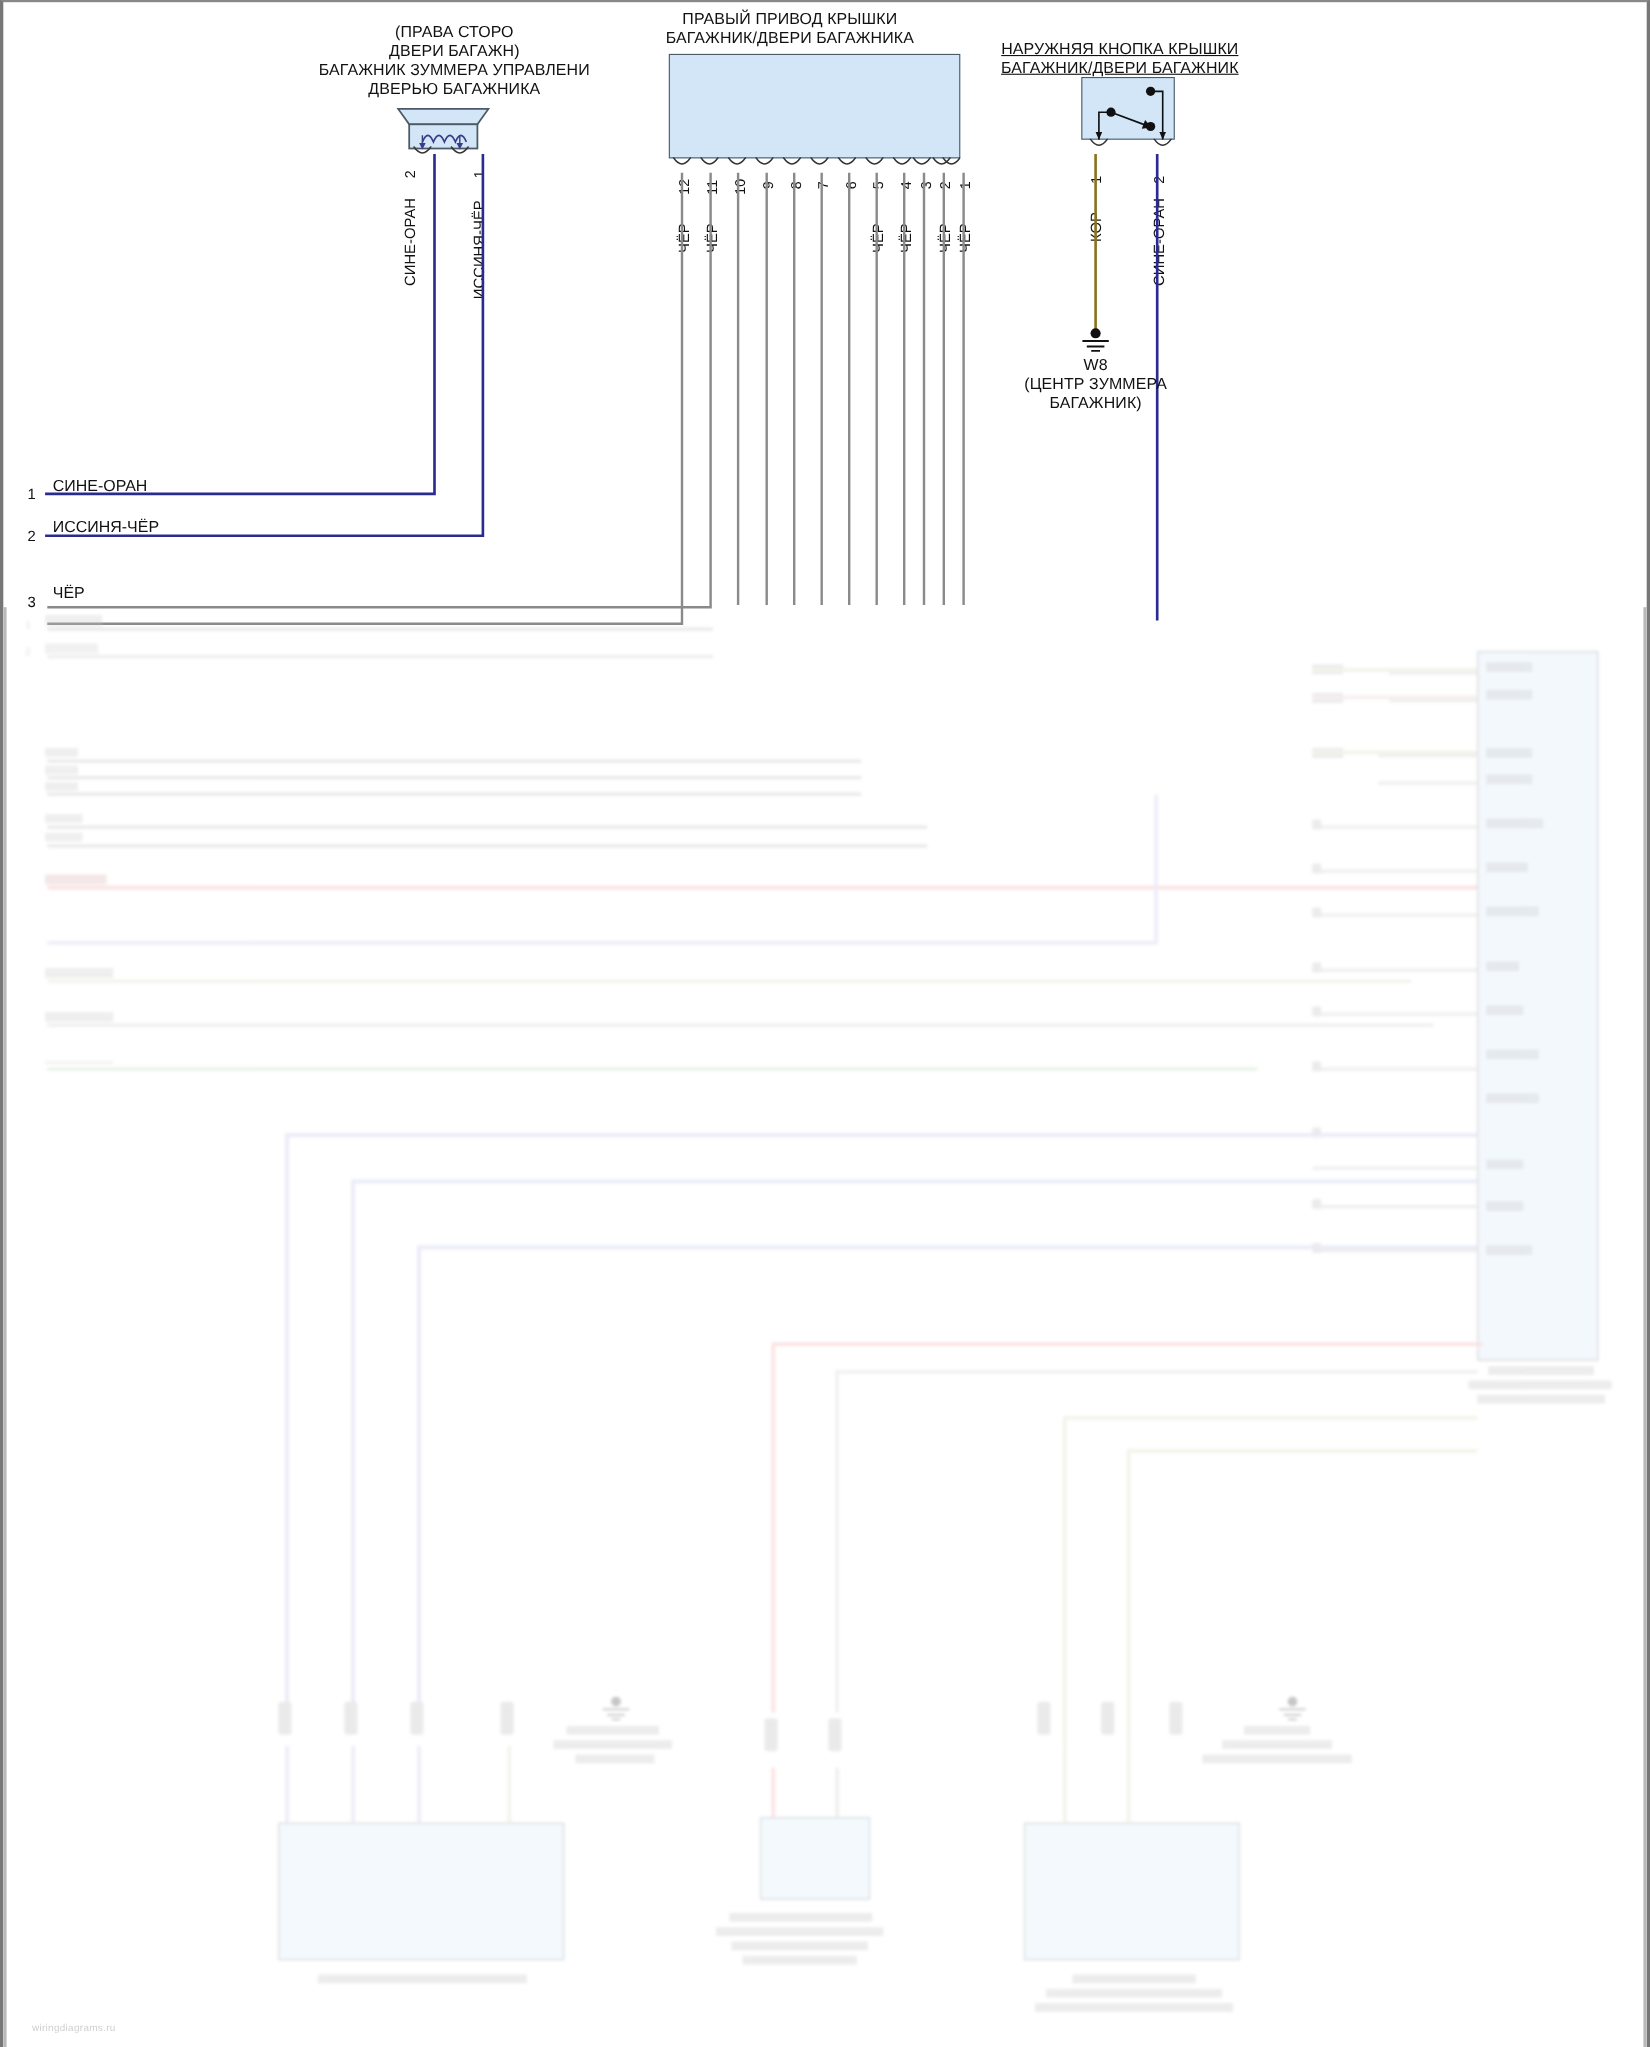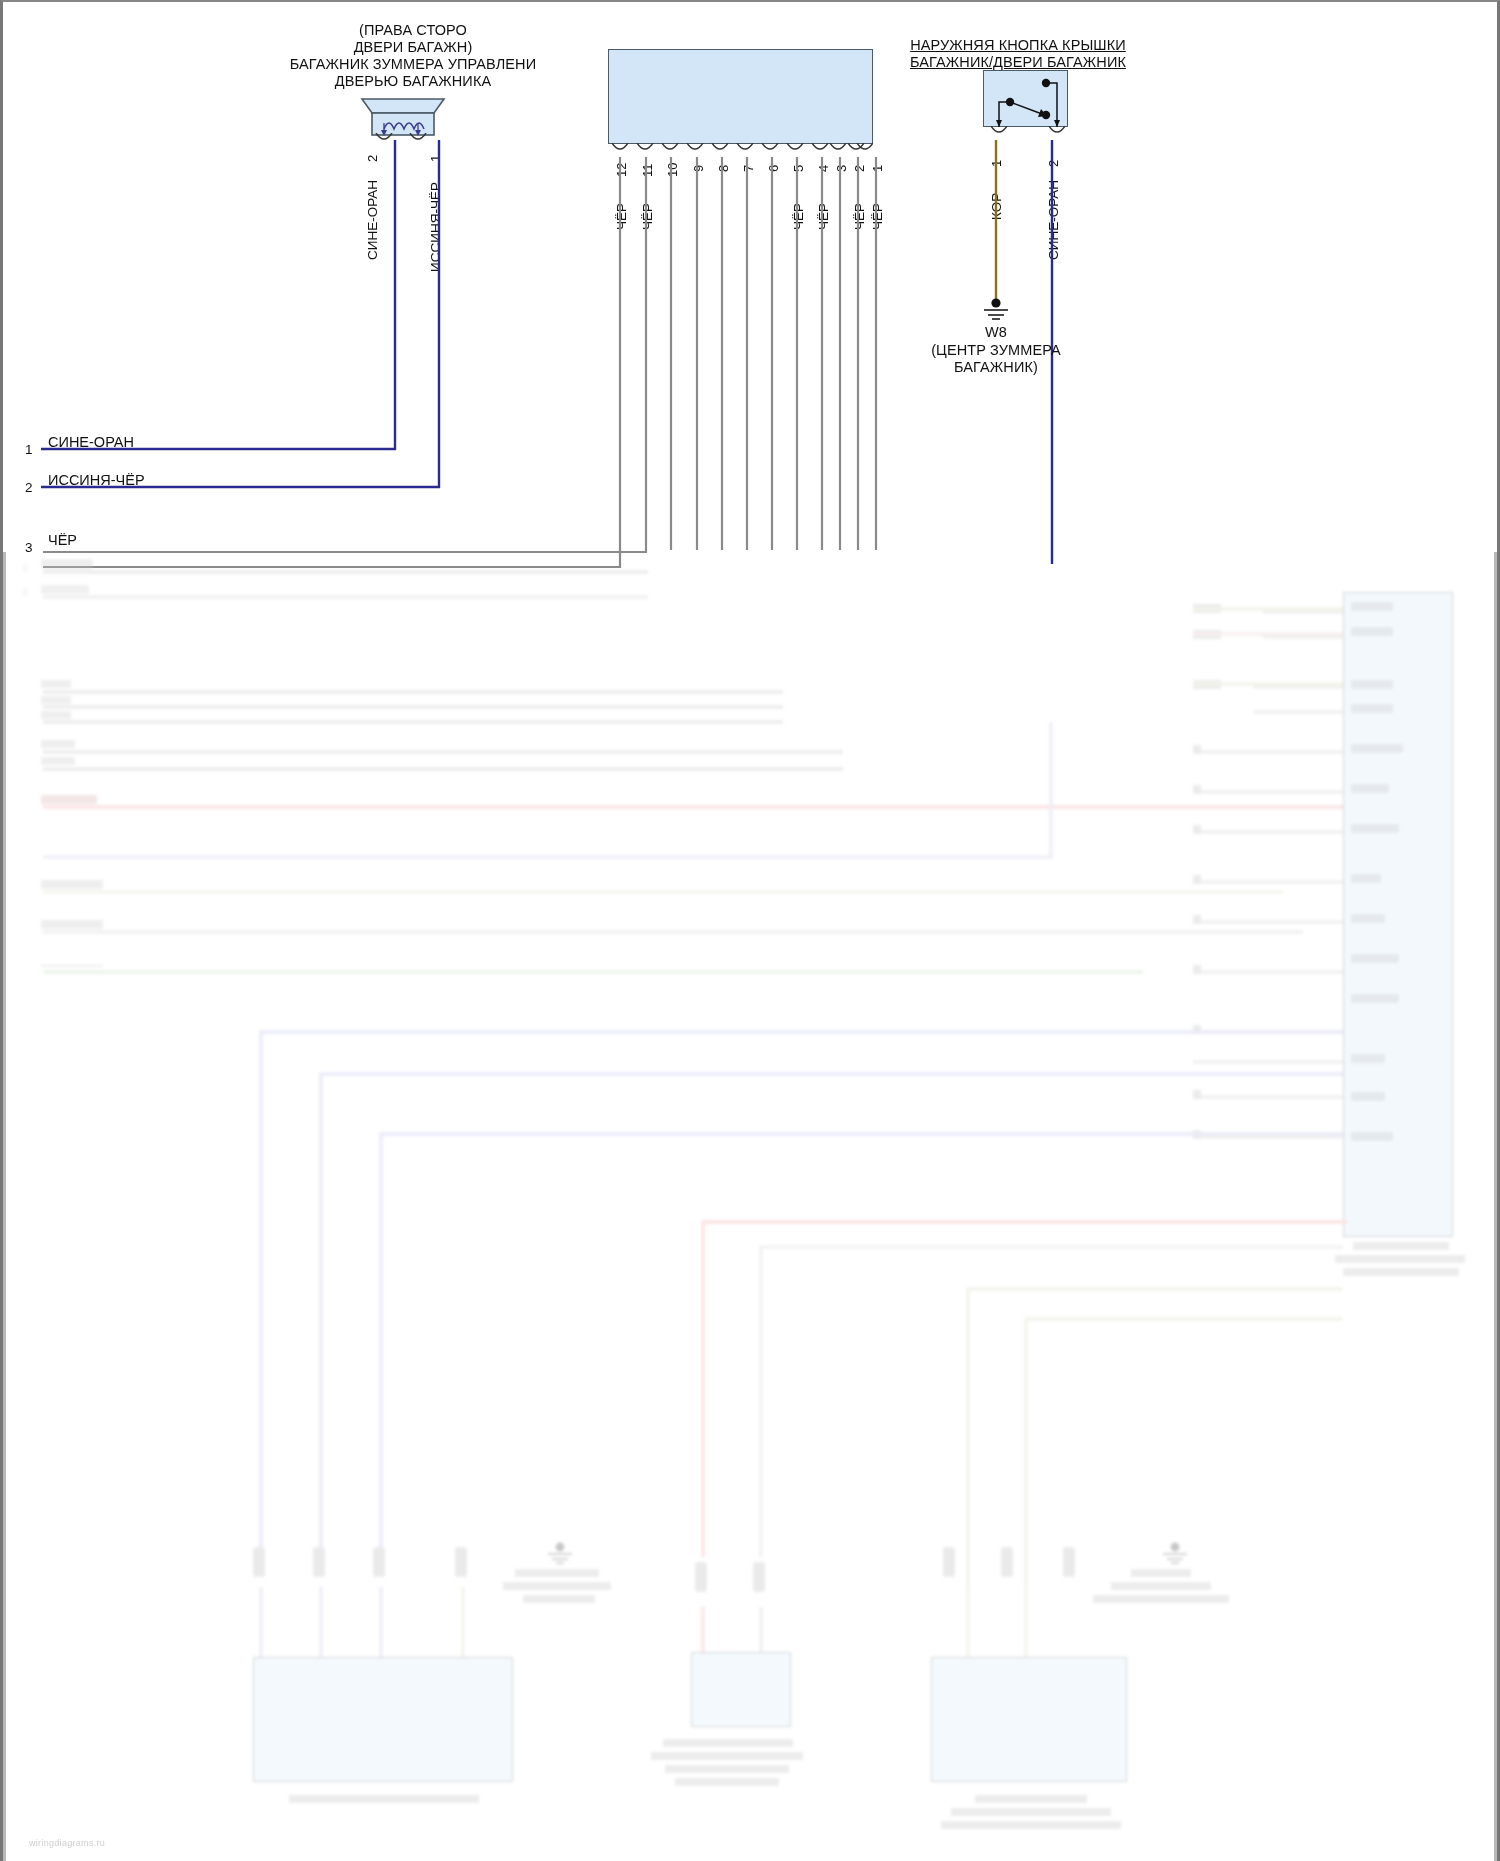--- a/index.html
+++ b/index.html
@@ -122,20 +122,22 @@
   <div class="pinnum" style="left:425px; top:160px;">1</div>
 
   <div class="vlbl" style="left:362px; top:258px;">СИНЕ-ОРАН</div>
   <div class="vlbl" style="left:425px; top:270px;">ИССИНЯ-ЧЁР</div>
 
   <svg class="wire" style="left:0px; top:130px;" width="460" height="380">
     <path d="M392,8 L392,317 L38,317" fill="none" stroke="#2b2b8f" stroke-width="2.4"></path>
     <path d="M436,8 L436,355 L38,355" fill="none" stroke="#2b2b8f" stroke-width="2.4"></path>
   </svg>
 
+  <div class="lbl" style="left:545px; top:8px; width:340px;">ПРАВЫЙ ПРИВОД КРЫШКИ
+БАГАЖНИК/ДВЕРИ БАГАЖНИКА</div>
 
   <div class="box" style="left:605px; top:47px; width:265px; height:95px;"></div>
 
   <svg class="wire" style="left:605px; top:141px;" width="265" height="14">
     <path d="M4,0 q8,12 16,0" fill="none" stroke="#333" stroke-width="1.4"></path>
     <path d="M29,0 q8,12 16,0" fill="none" stroke="#333" stroke-width="1.4"></path>
     <path d="M54,0 q8,12 16,0" fill="none" stroke="#333" stroke-width="1.4"></path>
     <path d="M79,0 q8,12 16,0" fill="none" stroke="#333" stroke-width="1.4"></path>
     <path d="M104,0 q8,12 16,0" fill="none" stroke="#333" stroke-width="1.4"></path>
     <path d="M129,0 q8,12 16,0" fill="none" stroke="#333" stroke-width="1.4"></path>

